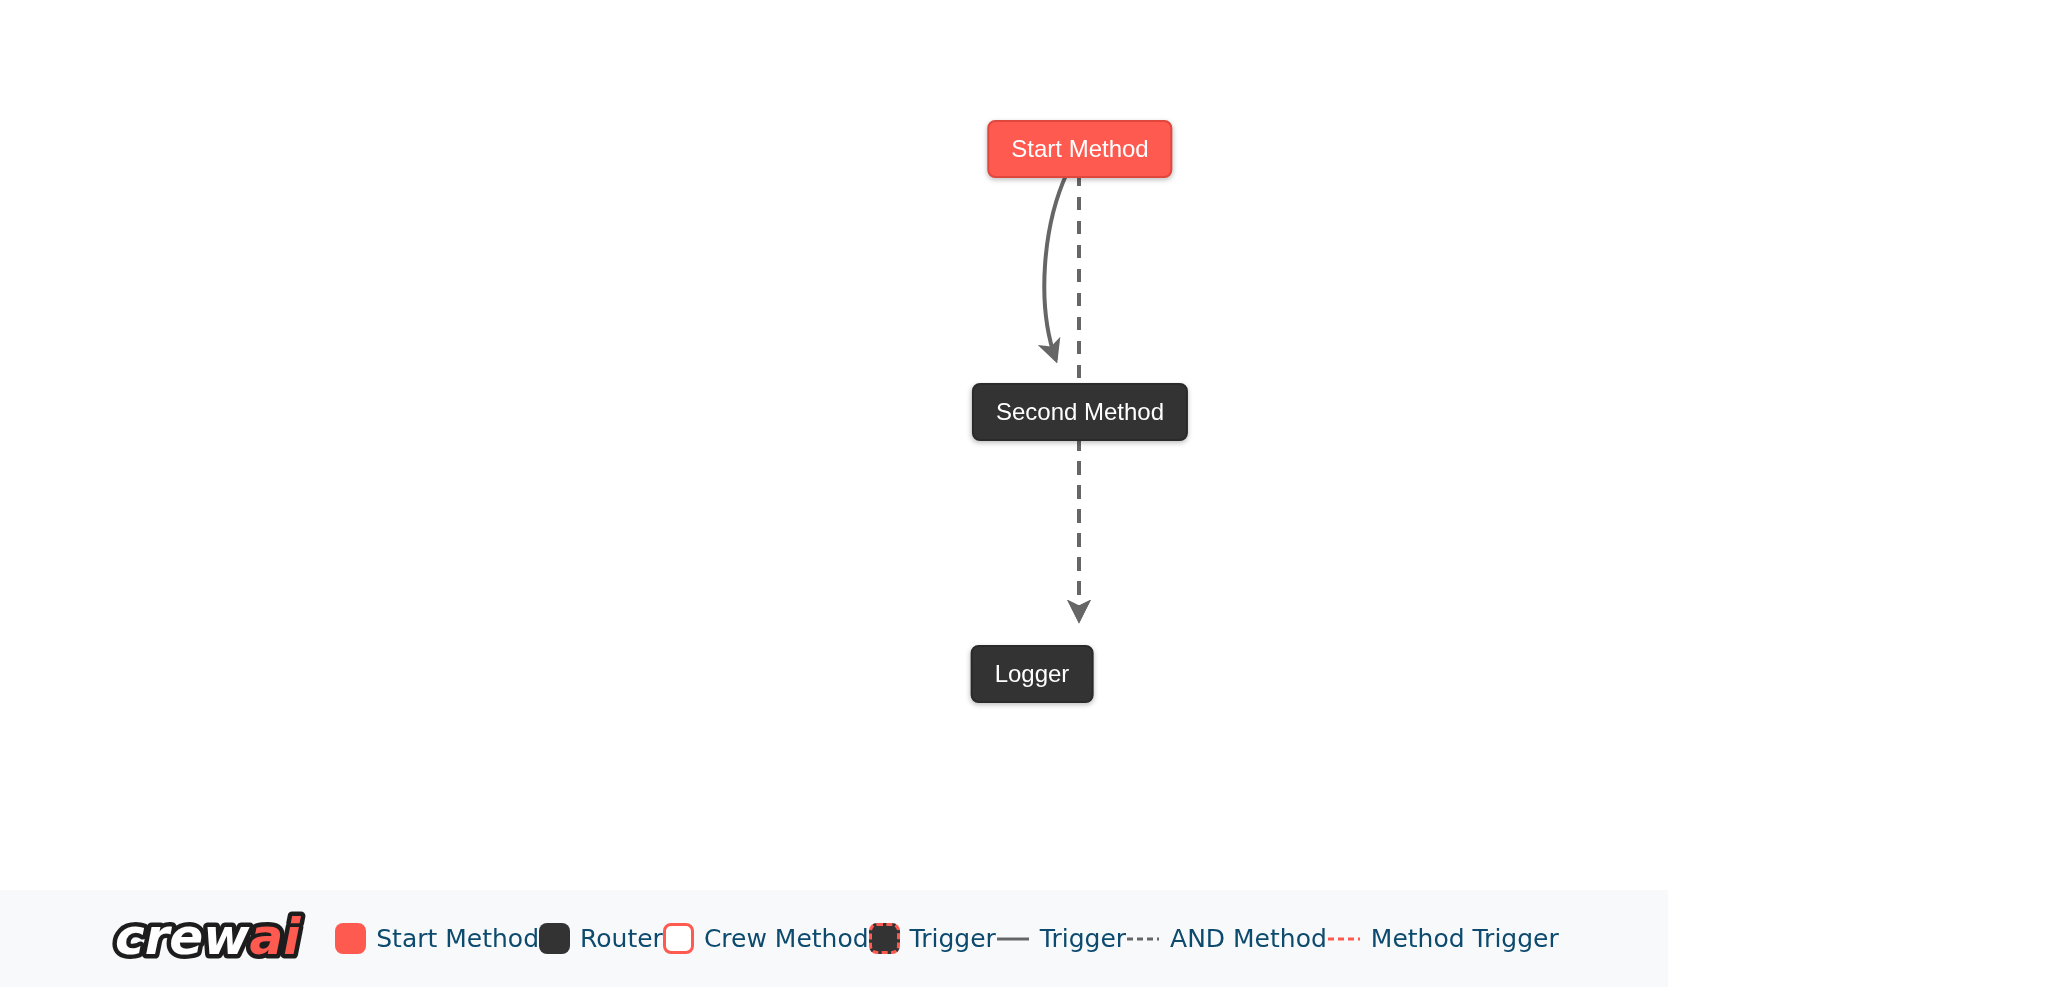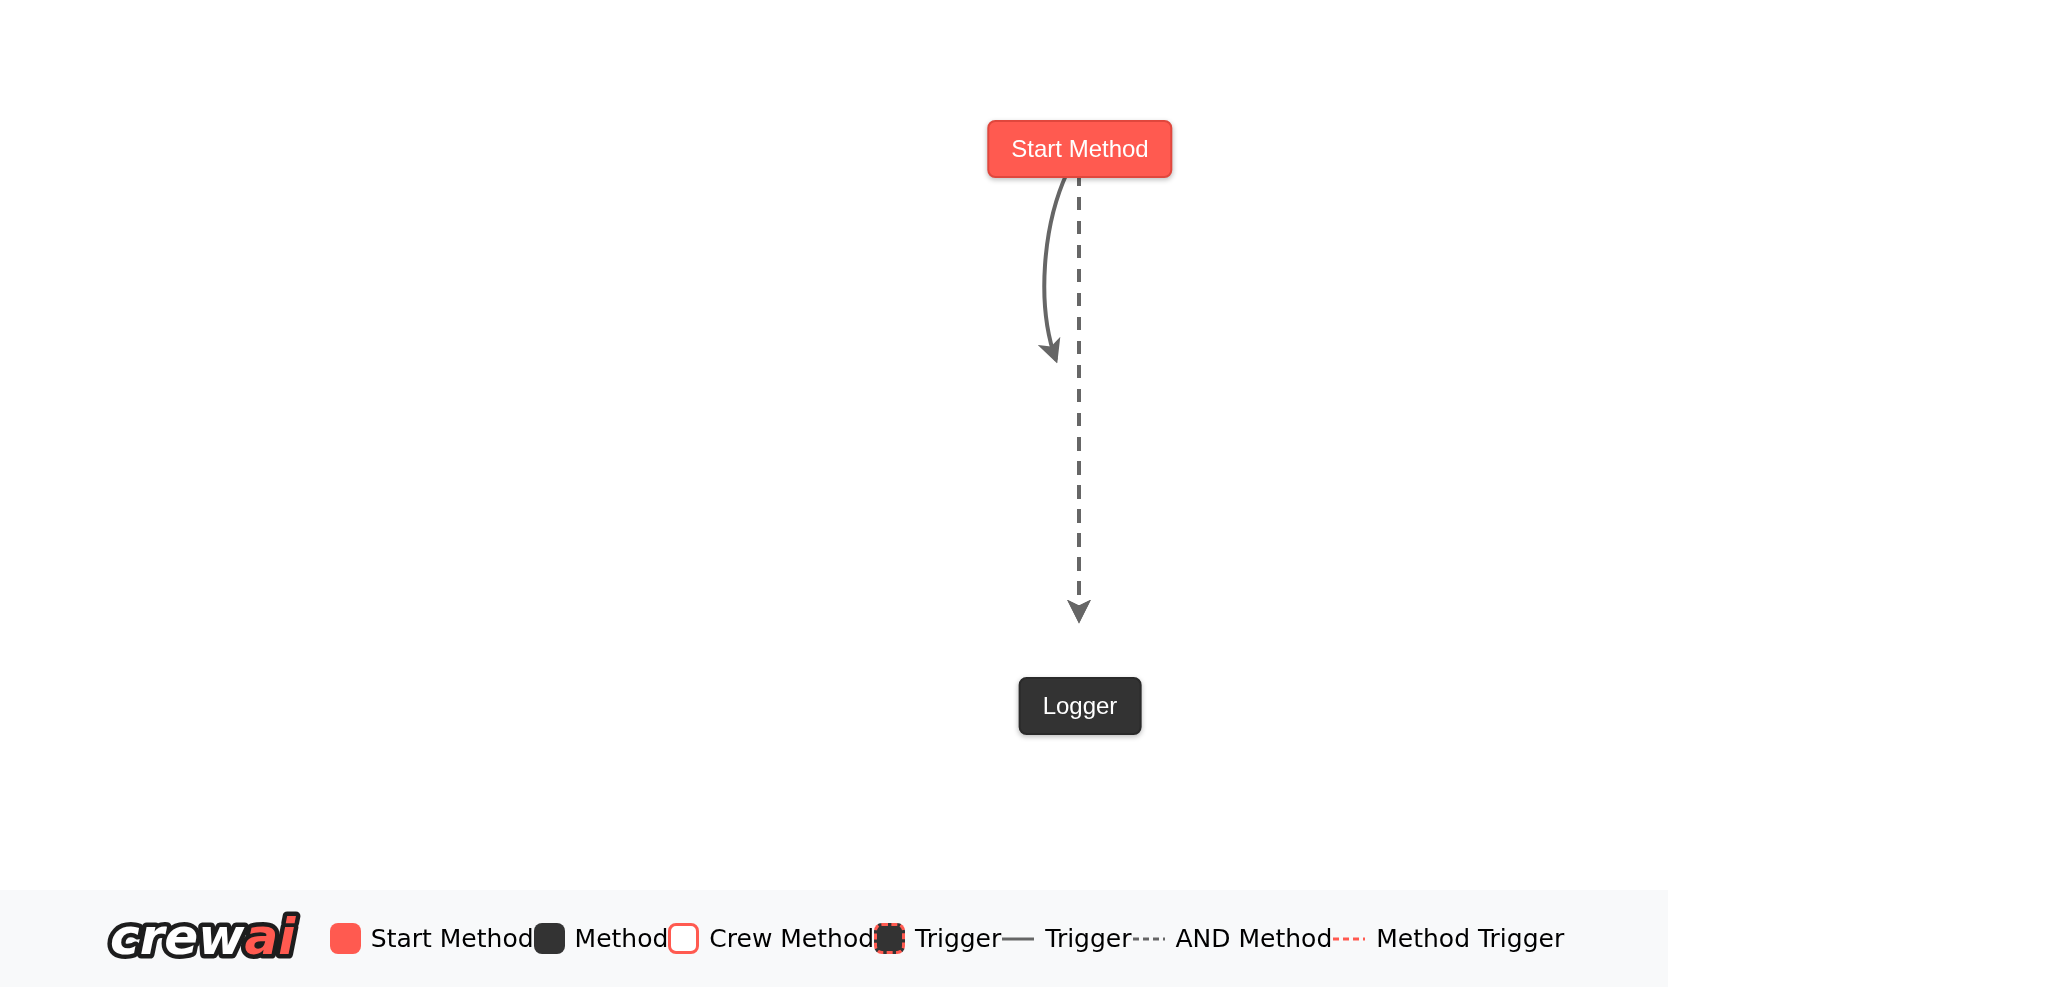--- a/index.html
+++ b/index.html
@@ -55,21 +55,21 @@
   }
   
   .legend-bar {
     flex: 1 1 auto;
     background: #F8F9FA;
     display: flex;
     align-items: center;
     justify-content: center;
     font-family: "DejaVu Sans", sans-serif;
     font-size: 25px;
-    color: #000000;
+    color: #0c4a6e;
   }
   .logo {
     flex: 0 0 auto;
     margin-right: 4px;
   }
   .legend-item {
     display: flex;
     align-items: center;
     gap: 10px;
     white-space: nowrap;
@@ -103,42 +103,43 @@
 
       <path d="M 1067 173 C 1043 225, 1036 305, 1056 360" fill="none" stroke="#666666" stroke-width="4" marker-end="url(#arrowhead)"></path>
 
       <path d="M 1079 173 L 1079 620" fill="none" stroke="#666666" stroke-width="4" stroke-dasharray="13 11" marker-end="url(#arrowhead)"></path>
 
       <path d="M 1079 438 L 1079 620" fill="none" stroke="#666666" stroke-width="4" stroke-dasharray="13 11" marker-end="url(#arrowhead)"></path>
     </svg>
 
     <div class="node node-start" style="left:1080px; top:120px;">Start Method</div>
 
+    <div class="node node-dark" style="left:1080px; top:383px;">Second Method</div>
 
-    <div class="node node-dark" style="left:1080px; top:645px;margin-top:32px;">Logger</div>
+    <div class="node node-dark" style="left:1032px; top:645px;">Logger</div>
   </div>
 
   <div class="legend-bar">
 
     <div class="logo">
       <svg width="222" height="74" viewBox="0 0 222 74" xmlns="http://www.w3.org/2000/svg">
         <text x="6" y="55" font-family="DejaVu Sans, sans-serif" font-size="50" font-style="italic" font-weight="bold" stroke="#1d1d1d" stroke-width="9" stroke-linejoin="round" style="paint-order: stroke;">
           <tspan fill="#ffffff">crew</tspan><tspan fill="#FF5A50">ai</tspan>
         </text>
       </svg>
     </div>
 
     <div class="legend-item">
       <span class="swatch swatch-start"></span>
       <span>Start Method</span>
     </div>
 
     <div class="legend-item">
       <span class="swatch swatch-method"></span>
-      <span>Method</span>
+      <span>Router</span>
     </div>
 
     <div class="legend-item">
       <span class="swatch swatch-crew"></span>
       <span>Crew Method</span>
     </div>
 
     <div class="legend-item">
       <span class="swatch swatch-router"></span>
       <span>Trigger</span>

